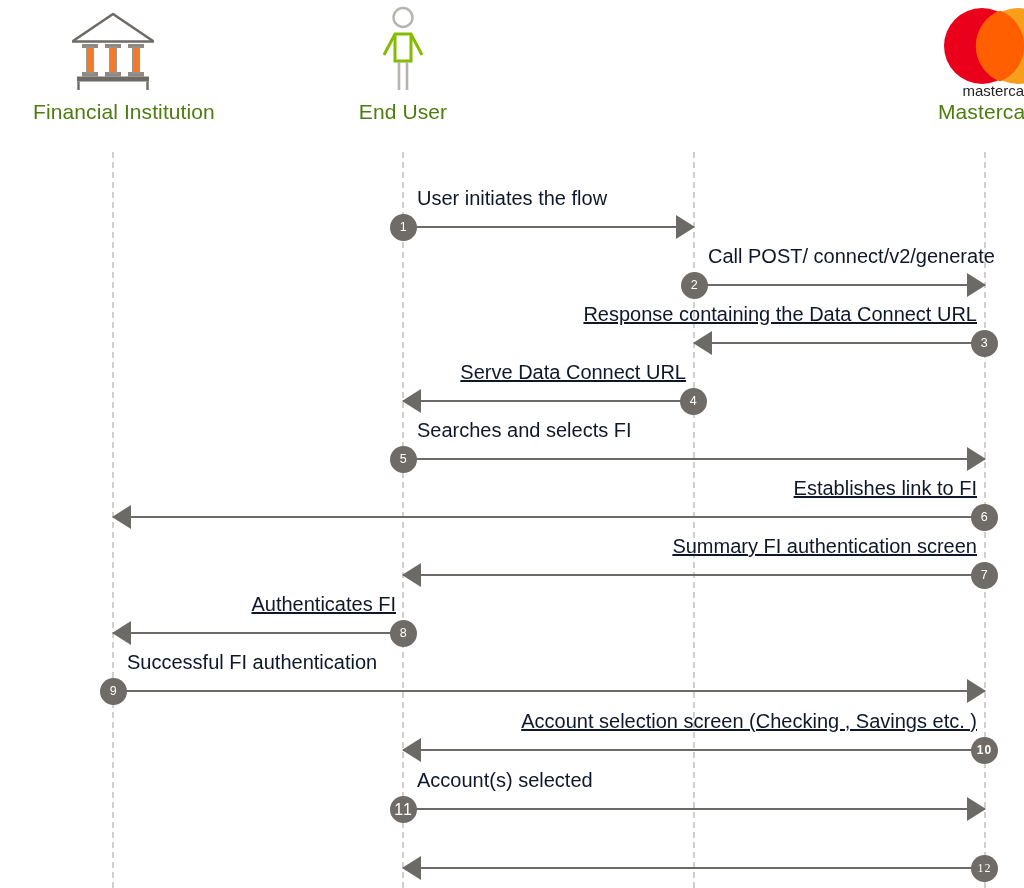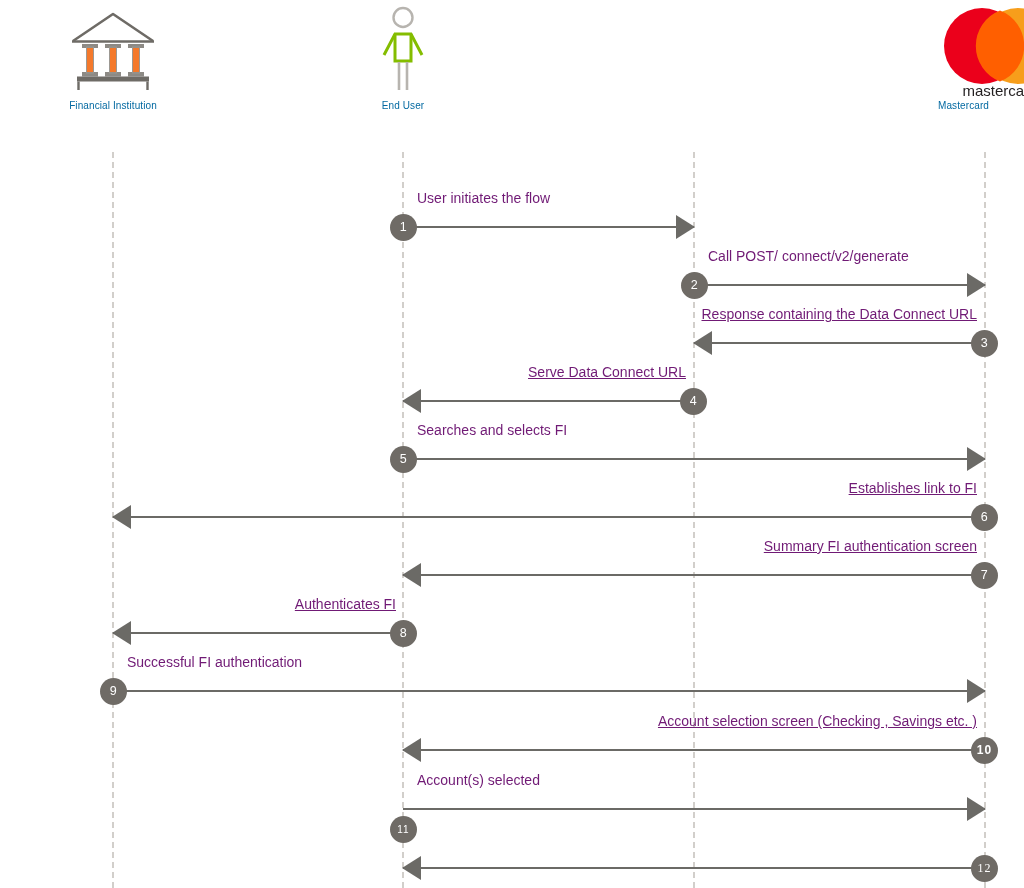--- a/index.html
+++ b/index.html
@@ -27,22 +27,22 @@
     height: 140px;
     text-align: center;
   }
   .actor-icon {
     height: 100px;
     display: flex;
     align-items: center;
     justify-content: center;
   }
   .actor-label {
-    font-size: 10px;
-    color: #0369a1;
+    font-size: 21px;
+    color: #4d7c0f;
     letter-spacing: .1px;
     white-space: nowrap;
   }
 
   
   .lifeline {
     position: absolute;
     top: 152px;
     width: 0;
     height: 736px;
@@ -88,22 +88,22 @@
     font-size: 12.5px;
     line-height: 27px;
     text-align: center;
     letter-spacing: .5px;
   }
   .badge.at-left  { left: -13px; }
   .badge.at-right { right: -13px; }
   .msg-label {
     position: absolute;
     top: 0;
-    font-size: 14px;
-    color: #701a75;
+    font-size: 20px;
+    color: #0f172a;
     white-space: nowrap;
     line-height: 20px;
   }
   .msg-label.align-left  { left: 14px; }
   .msg-label.align-right { right: 8px; text-decoration: underline; }
 </style>
 </head>
 <body>
 
 <div id="diagram">
@@ -238,21 +238,21 @@
   <div class="msg" style="left:403px; width:582px; top:711px;">
     <div class="msg-line"></div>
     <div class="arrow-head left"></div>
     <div class="badge at-right" style="letter-spacing:1px; font-size:12px;font-weight:bold;">10</div>
     <div class="msg-label align-right">Account selection screen (Checking , Savings etc. )</div>
   </div>
 
   <div class="msg" style="left:403px; width:582px; top:770px;">
     <div class="msg-line"></div>
     <div class="arrow-head right"></div>
-    <div class="badge at-left" style="letter-spacing:1px; font-size:10px;margin-top:20px;">11</div>
+    <div class="badge at-left" style="letter-spacing:1px; font-size:16px;">11</div>
     <div class="msg-label align-left">Account(s) selected</div>
   </div>
 
   <div class="msg" style="left:403px; width:582px; top:829px;">
     <div class="msg-line"></div>
     <div class="arrow-head left"></div>
     <div class="badge at-right" style="letter-spacing:1px; font-size:12px;font-family:Liberation Serif, serif;">12</div>
   </div>
 
 </div>

